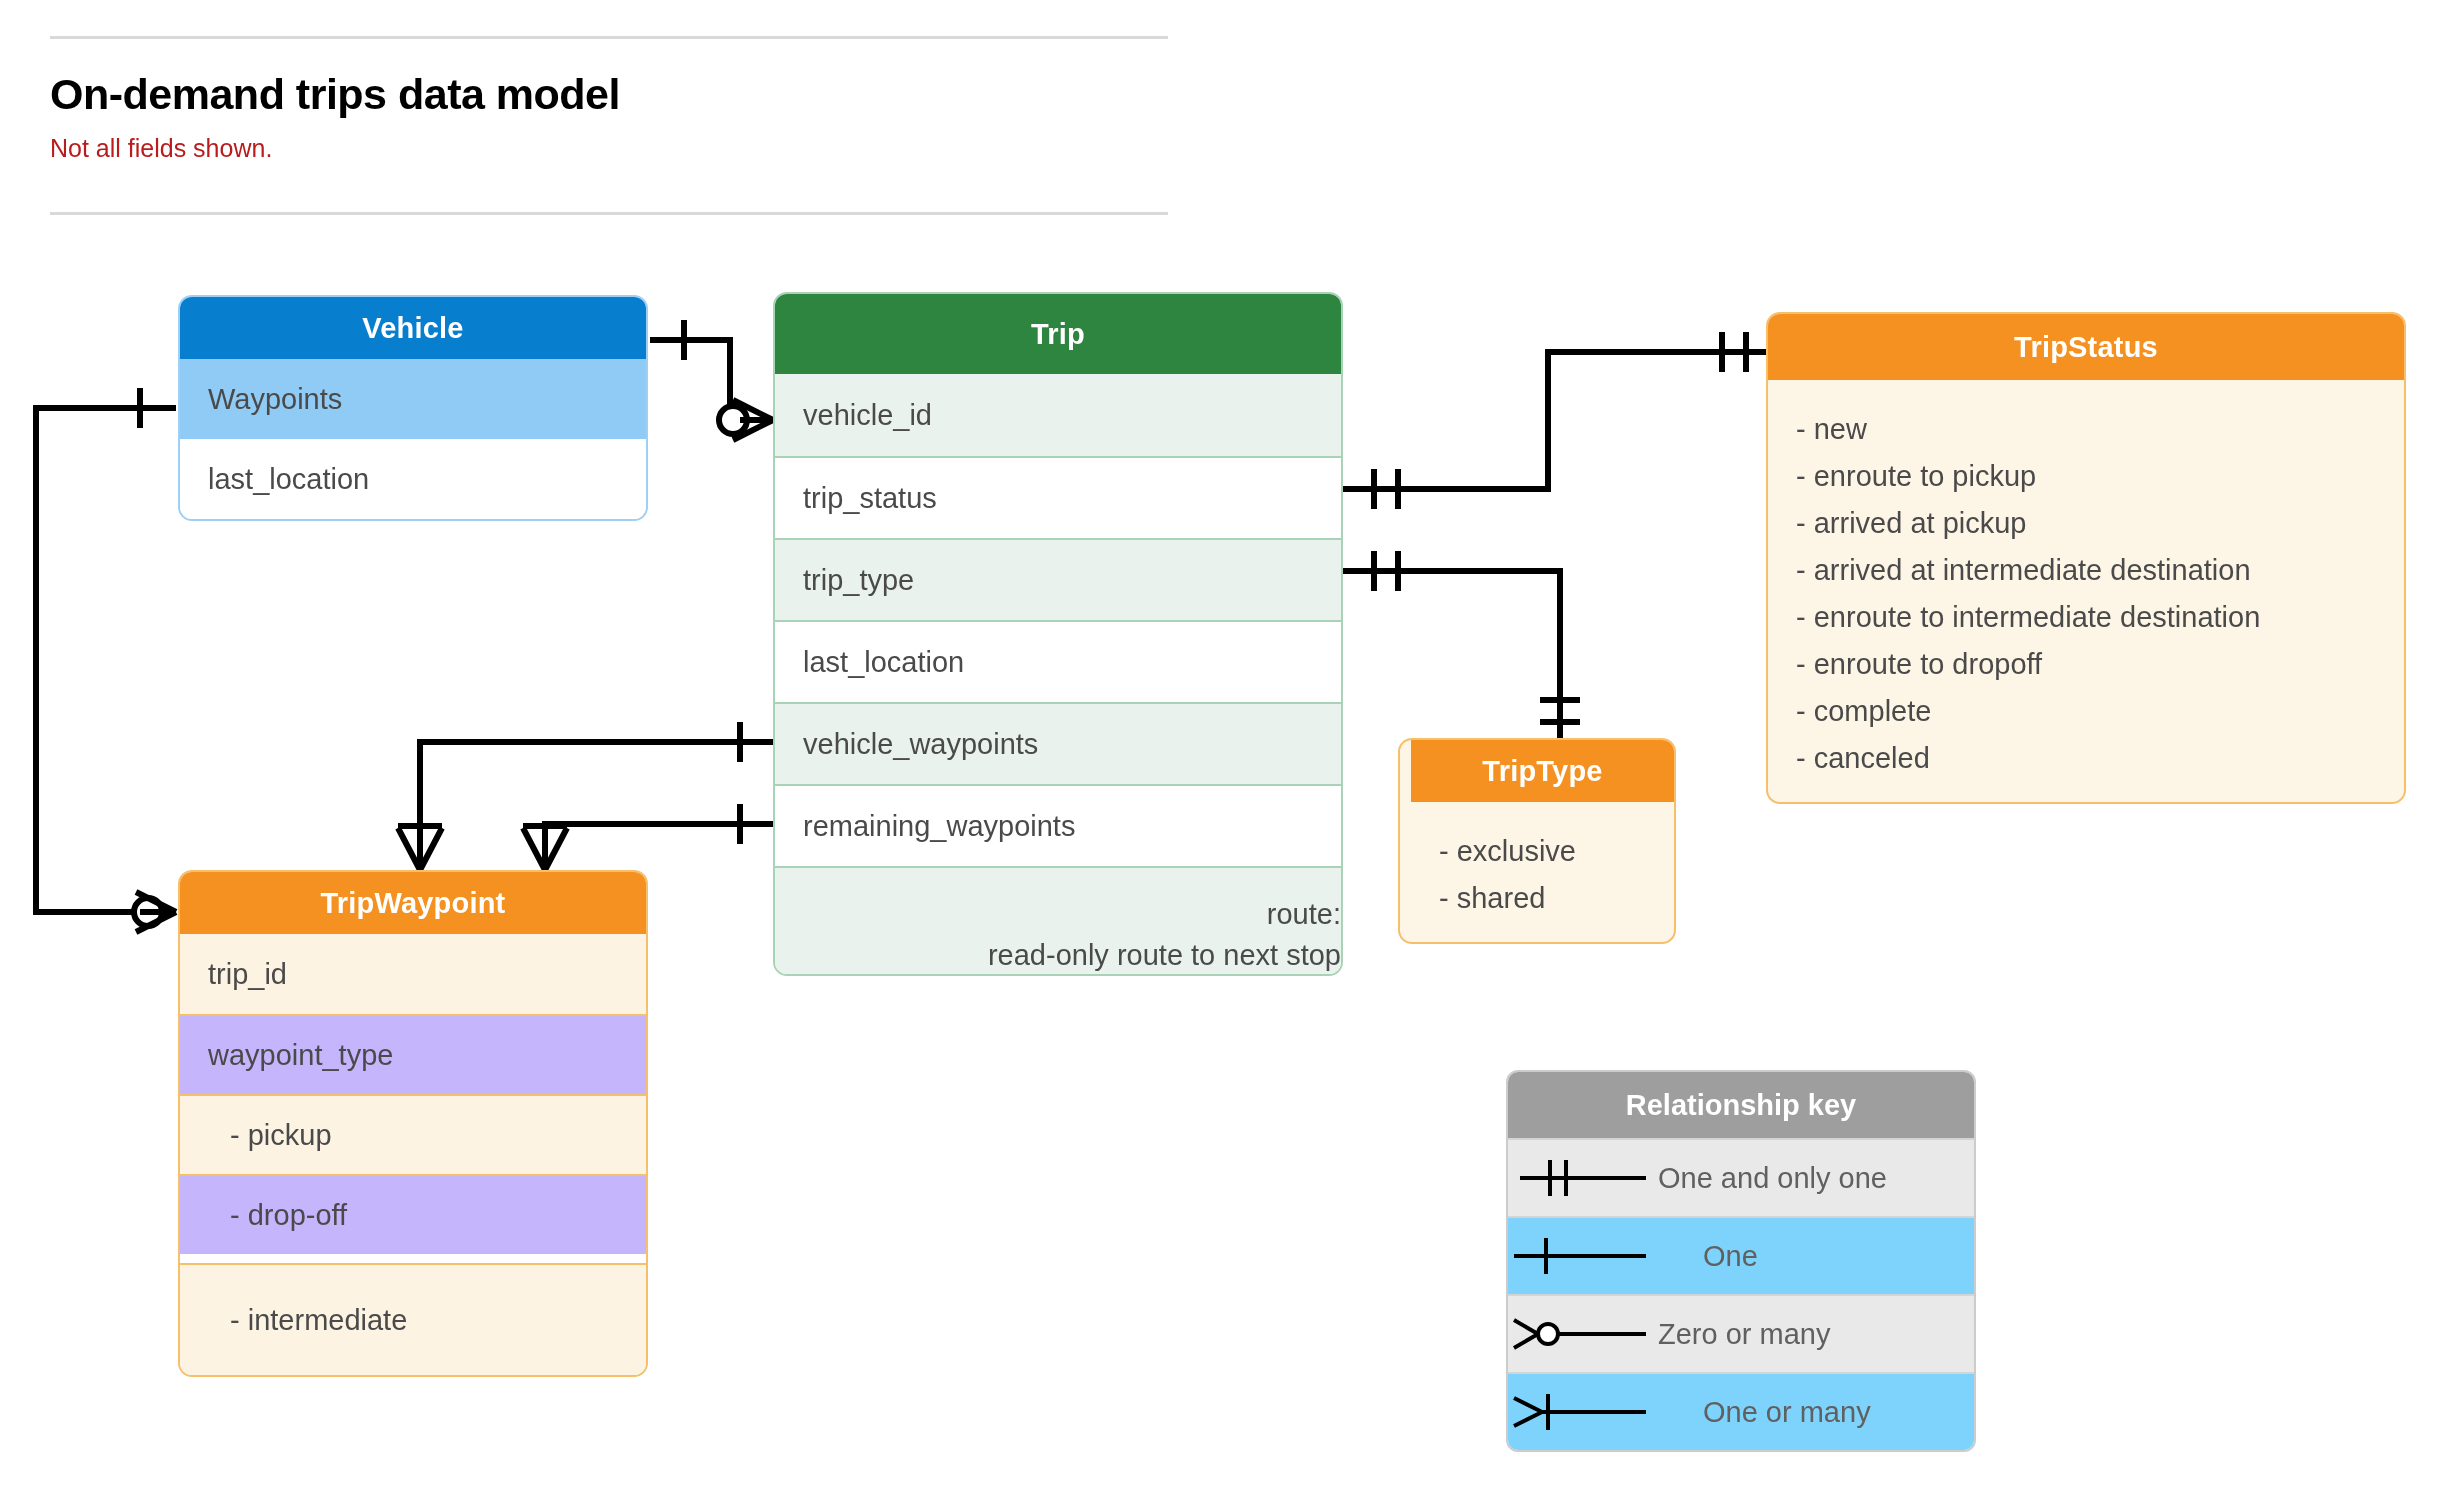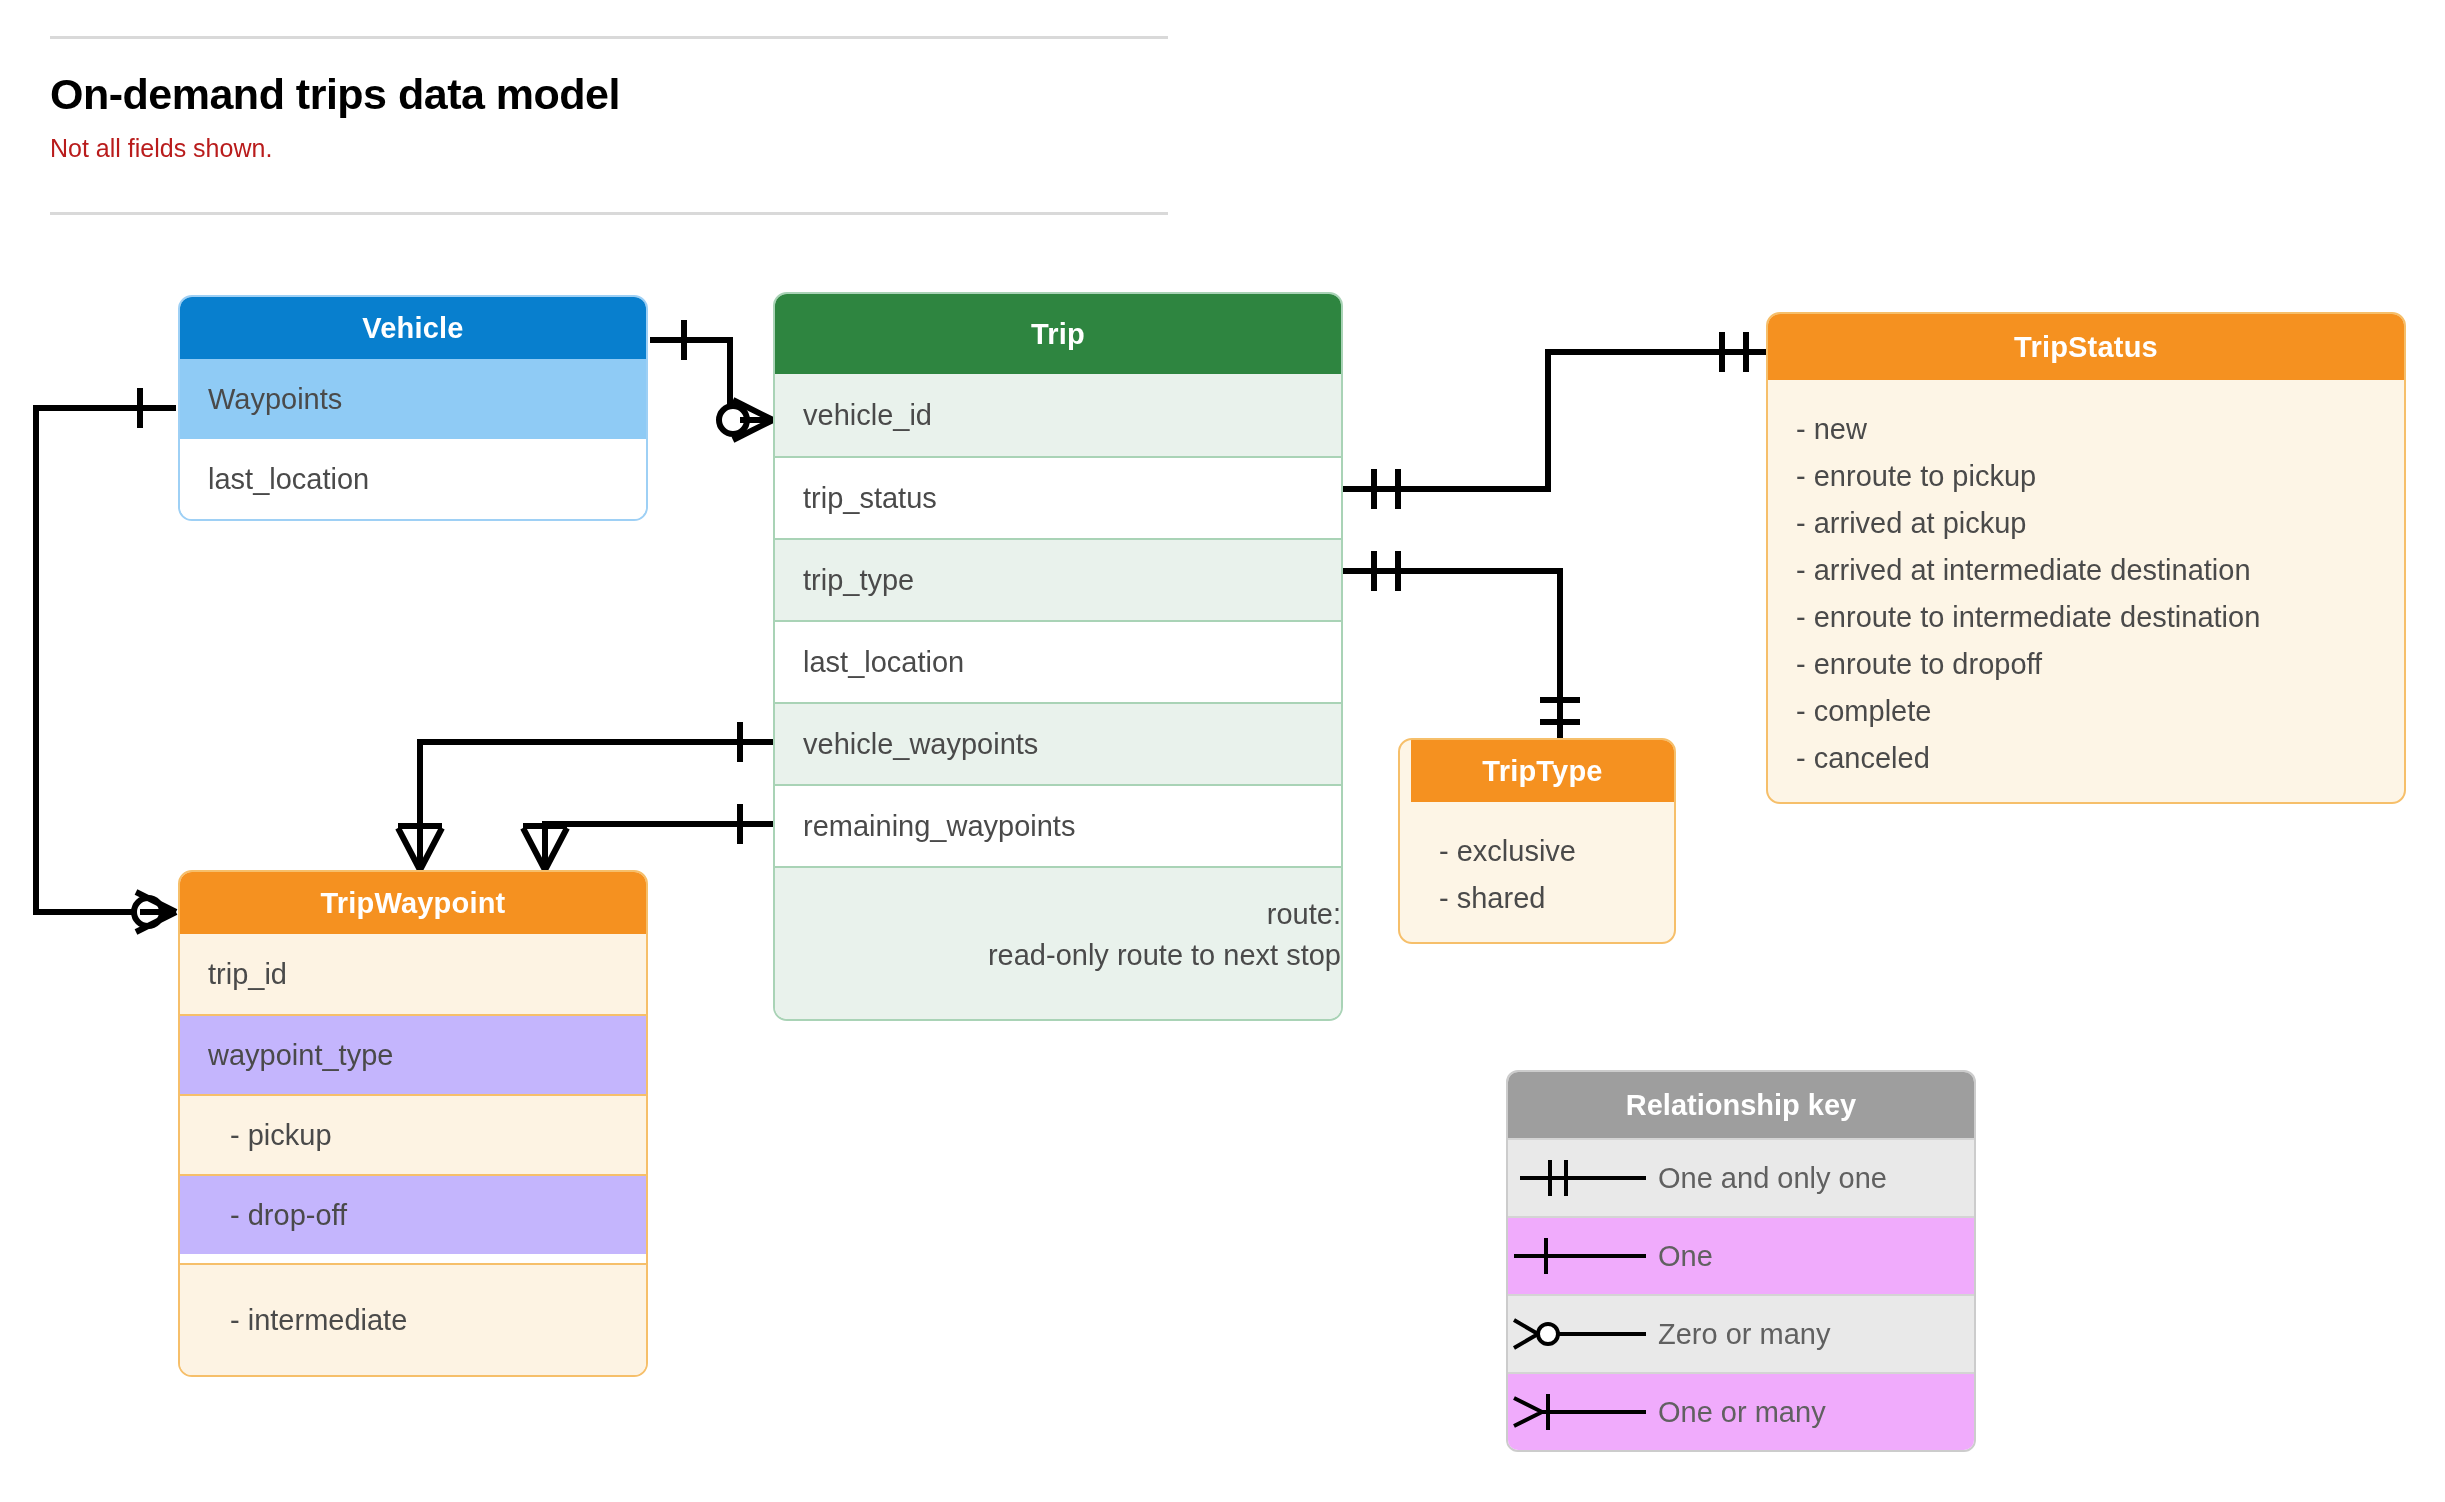--- a/index.html
+++ b/index.html
@@ -85,21 +85,21 @@
   #ent-tripwaypoint .rows .row.last{height:112px;margin-top:9px;}
 
   
   #legend{position:absolute;left:1506px;top:1070px;width:470px;
     border:2px solid #cccccc;box-sizing:border-box;border-radius:12px;overflow:hidden;}
   #legend .hdr{background:#9e9e9e;height:66px;color:#fff;font-weight:bold;
     font-size:29px;display:flex;align-items:center;justify-content:center;}
   #legend .lrow{height:76px;display:flex;align-items:center;
     border-top:2px solid #d4d4d4;}
   #legend .lrow.odd{background:#e9e9e9;}
-  #legend .lrow.even{background:#f0abfc;}
+  #legend .lrow.even{background:#7dd3fc;gap:45px;}
   #legend .sym{width:150px;height:76px;flex:0 0 150px;}
   #legend .ltext{font-size:29px;color:#606060;}
 
   svg.line-layer{position:absolute;left:0;top:0;width:2445px;height:1502px;
     pointer-events:none;}
   svg .ln{stroke:#000;stroke-width:6;fill:none;}
   svg .tick{stroke:#000;stroke-width:6;}
   svg .crow{stroke:#000;stroke-width:6;fill:none;}
   svg circle.oh{stroke:#000;stroke-width:6;fill:#fff;}
 </style>
@@ -158,21 +158,21 @@
 
   <div class="entity" id="ent-trip">
     <div class="hdr">Trip</div>
     <div class="rows">
       <div class="row odd" style="height:82px">vehicle_id</div>
       <div class="row even" style="height:82px">trip_status</div>
       <div class="row odd" style="height:82px">trip_type</div>
       <div class="row even" style="height:82px">last_location</div>
       <div class="row odd" style="height:82px">vehicle_waypoints</div>
       <div class="row even" style="height:82px">remaining_waypoints</div>
-      <div class="row odd multiline" style="height:153px">
+      <div class="row odd multiline" style="height:108px">
         <div>route:</div>
         <div>read-only route to next stop</div>
       </div>
     </div>
   </div>
 
   <div class="entity" id="ent-tripstatus">
     <div class="hdr">TripStatus</div>
     <div class="enum-list">
       <div>- new</div>

